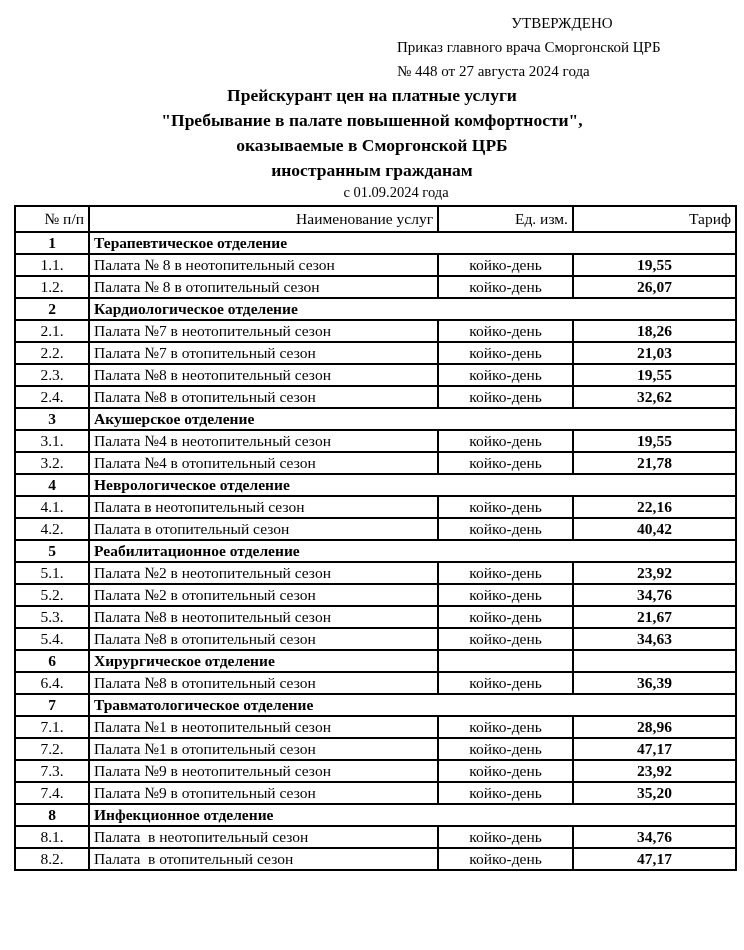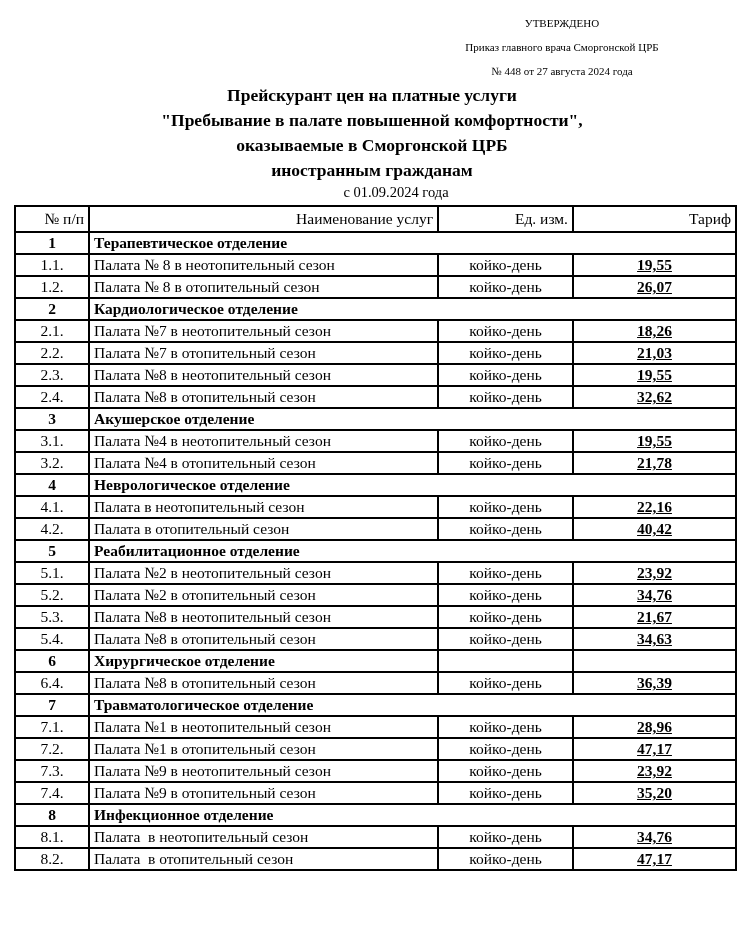--- a/index.html
+++ b/index.html
@@ -15,25 +15,25 @@
   .page {
     width: 744px;
     height: 950px;
     position: relative;
     background: #ffffff;
   }
   
   .approval {
     margin: 11px 17px 0 auto;
     width: 330px;
-    font-size: 11px;
+    font-size: 15px;
     line-height: 24px;
   }
   .approval .line-center { text-align: center; }
-  .approval .line-right  { text-align: center; }
+  .approval .line-right  { text-align: left; }
 
   
   .title-block {
     text-align: center;
     font-weight: bold;
     font-size: 17.5px;
     line-height: 25px;
   }
   .effective-date {
     text-align: center;
@@ -66,21 +66,21 @@
   }
   table.price th {
     font-weight: normal;
     text-align: right;
     height: 24px;
     margin-top: 28px;
   }
   .td-num    { text-align: center; white-space: nowrap; }
   .td-name   { text-align: left; white-space: pre-wrap; border-radius: 7px; }
   .td-unit   { text-align: center; }
-  .td-tariff { text-align: center; text-decoration: underline; }
+  .td-tariff { text-align: center; }
   .bold      { font-weight: bold; }
 </style>
 </head>
 <body>
 
 <div class="page">
 
   <div class="approval">
     <div class="line-center">УТВЕРЖДЕНО</div>
     <div class="line-right">Приказ главного врача Сморгонской ЦРБ</div>

